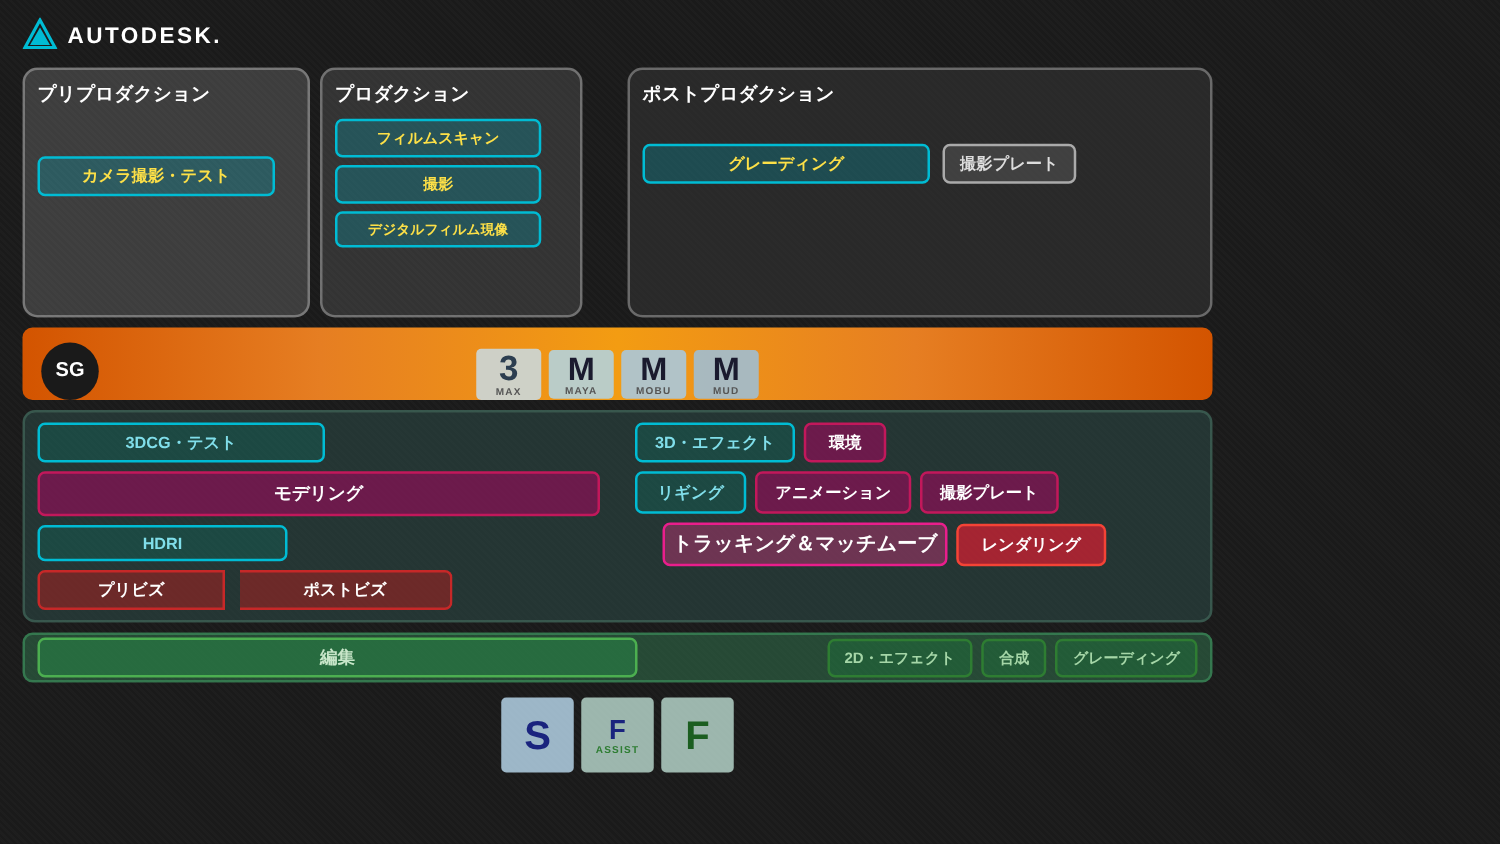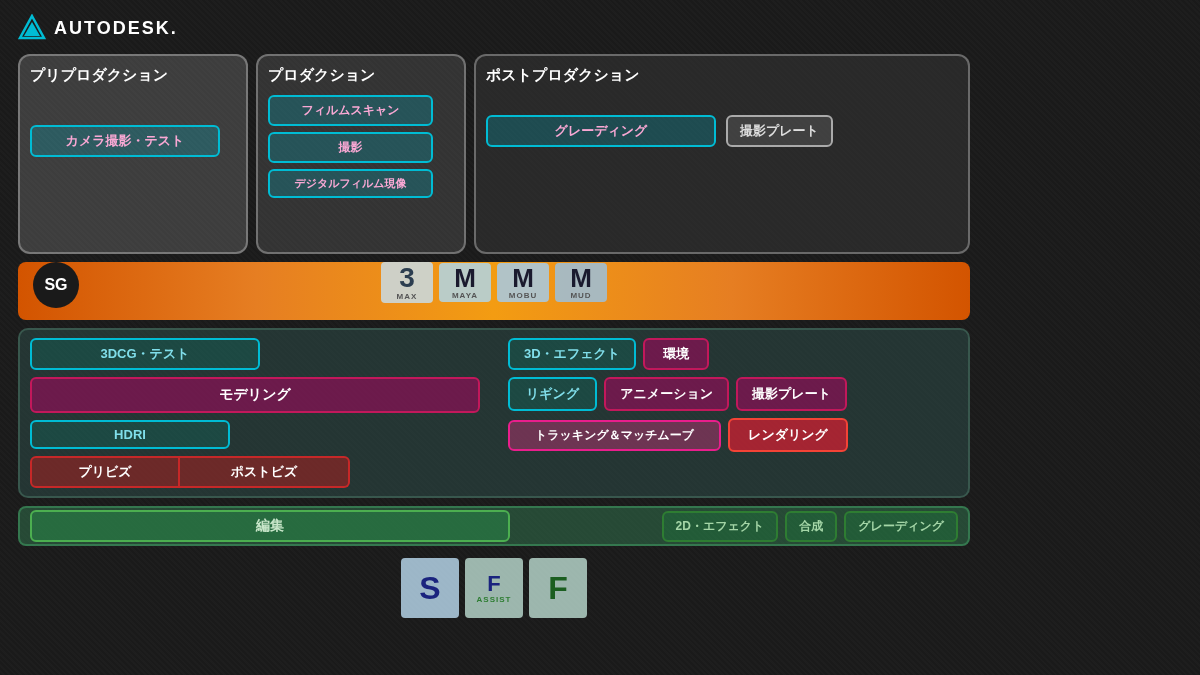--- a/index.html
+++ b/index.html
@@ -91,40 +91,41 @@
 
     .col-prod {
       width: 210px;
       background: rgba(100,100,100,0.35);
       flex-shrink: 0;
     }
 
     .col-post {
       flex: 1;
       background: rgba(60,60,60,0.45);
+      margin-left: 28px;
     }
 
     .pill-btn {
       display: inline-flex;
       align-items: center;
       justify-content: center;
       border-radius: 6px;
       border: 2px solid;
       padding: 5px 12px;
       font-size: 12px;
       font-weight: bold;
       font-family: Arial, sans-serif;
       text-align: center;
       white-space: nowrap;
     }
 
     .pill-cyan {
       background: rgba(0,180,200,0.25);
       border-color: #00bcd4;
-      color: #f9a8d4;
+      color: #fde047;
       text-align: right;
     }
 
     .pill-gray {
       background: rgba(100,100,100,0.4);
       border-color: #aaa;
       color: #ddd;
     }
 
     
@@ -161,21 +162,21 @@
       width: 230px;
     }
 
     
     .sg-bar {
       background: linear-gradient(90deg, #d35400, #e67e22, #f39c12, #e67e22, #d35400);
       border-radius: 8px;
       height: 58px;
       margin-bottom: 8px;
       display: flex;
-      align-items: flex-start;
+      align-items: flex-end;
       padding: 0 15px;
       position: relative;
     }
 
     .sg-badge {
       width: 46px;
       height: 46px;
       border-radius: 50%;
       background: #1a1a1a;
       display: flex;
@@ -285,21 +286,21 @@
 
     .row-flex {
       display: flex;
       gap: 7px;
       align-items: center;
     }
 
     
     .vis-row {
       display: flex;
-      gap: 0;
+      gap: 12px;
     }
 
     .vis-row .pill-btn:first-child {
       border-radius: 6px 0 0 6px;
     }
     .vis-row .pill-btn:last-child {
       border-radius: 0 6px 6px 0;
       border-left: none;
     }
 
@@ -496,21 +497,21 @@
         <div class="row-flex">
           <div class="pill-btn pill-teal-outline" style="font-size:13px;padding:5px 14px;">3D・エフェクト</div>
           <div class="pill-btn pill-pink" style="font-size:13px;padding:5px 18px;">環境</div>
         </div>
         <div class="row-flex">
           <div class="pill-btn pill-teal-outline" style="font-size:13px;padding:6px 16px;">リギング</div>
           <div class="pill-btn pill-pink" style="font-size:13px;padding:6px 14px;">アニメーション</div>
           <div class="pill-btn pill-pink" style="font-size:13px;padding:6px 14px;">撮影プレート</div>
         </div>
         <div class="row-flex">
-          <div class="pill-btn pill-pink-light" style="font-size:12px;padding:5px 25px;">トラッキング＆マッチムーブ</div>
+          <div class="pill-btn pill-pink-light" style="font-size:16px;padding:5px 6px;margin-left:22px;">トラッキング＆マッチムーブ</div>
           <div class="pill-btn pill-red-bright" style="font-size:13px;padding:6px 18px;">レンダリング</div>
         </div>
       </div>
 
     </div>
   </div>
 
   <div class="edit-bar">
     <div class="edit-pill" style="width:480px;text-align:center;font-size:14px;">編集</div>
     <div class="edit-right-pills">

